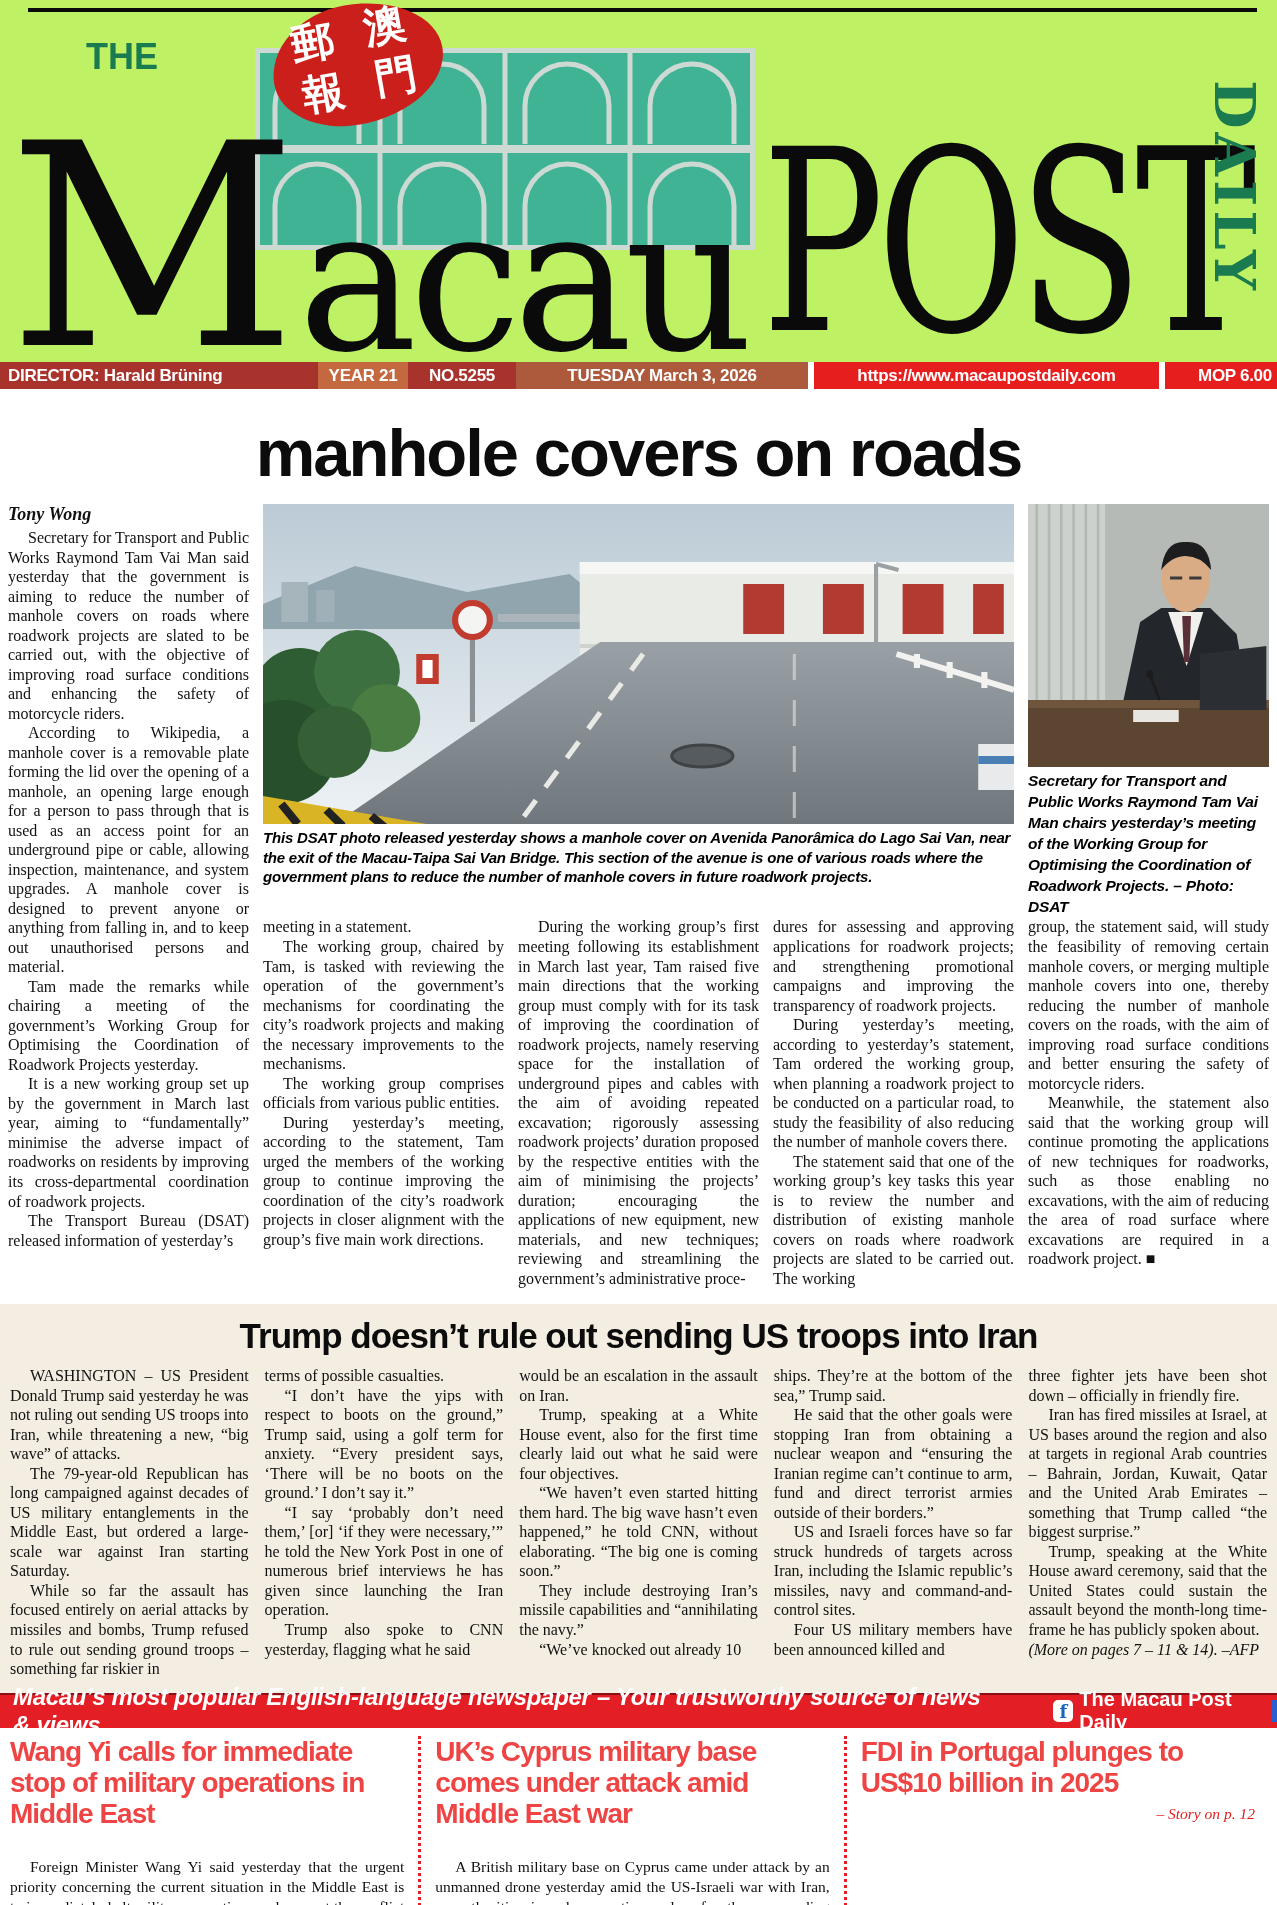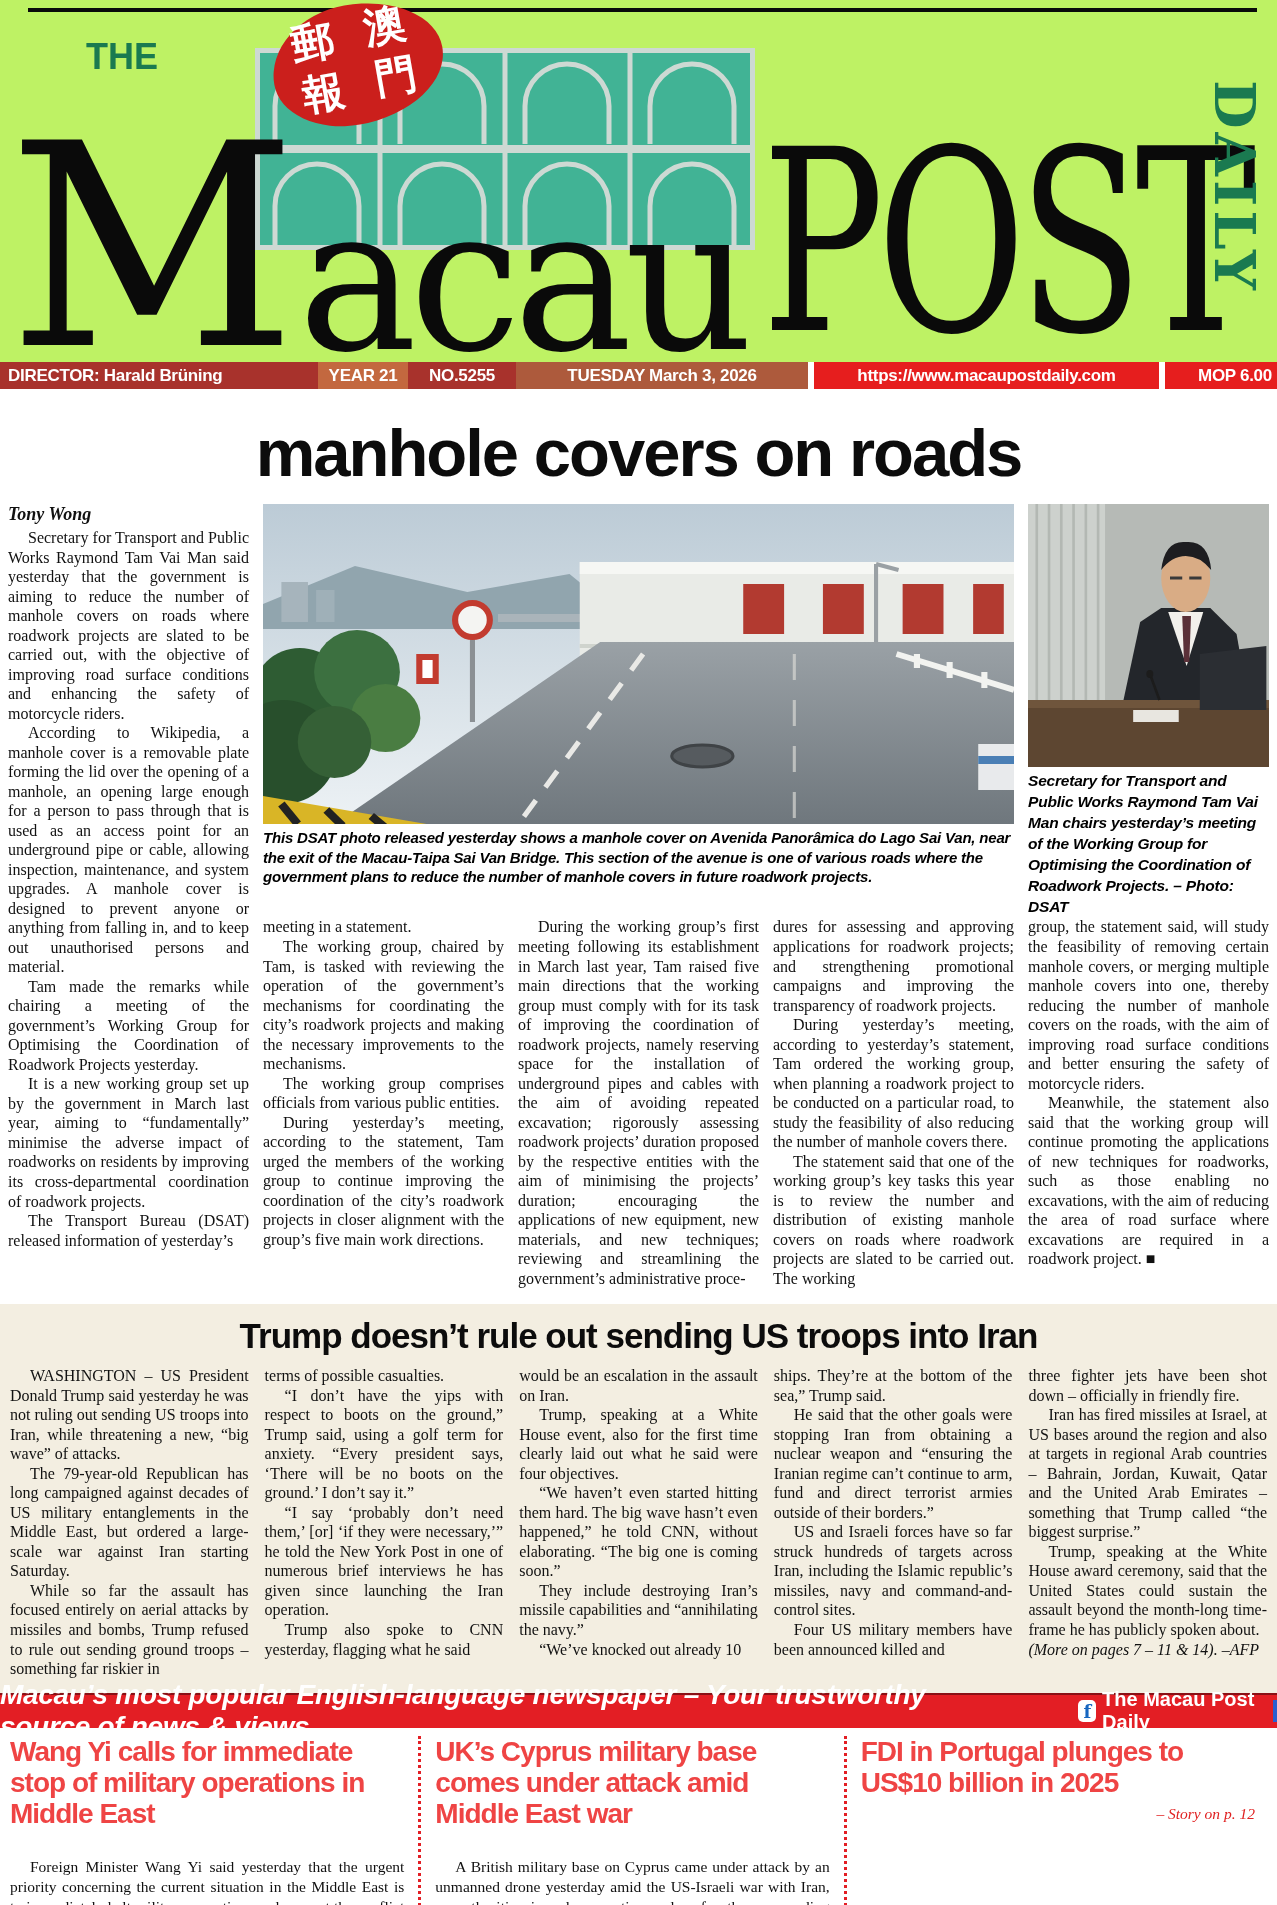--- a/index.html
+++ b/index.html
@@ -66,21 +66,21 @@
   .sidecaption { font-size:15.5px; line-height:1.35; }
   
   .trump { background:#f3eee1; padding:10px 10px 14px; margin-top:4px; }
   .trump-headline { text-align:center; font-family:"Liberation Sans",sans-serif;
      font-weight:bold; font-size:35px; letter-spacing:-1px; padding:2px 0 10px; color:#0c0c0c; }
   .trump-cols { display:grid; grid-template-columns:repeat(5,1fr); column-gap:16px; }
   
   .banner { background:#e31e24; border-top:2px solid #8a1016; height:35px; display:flex;
      align-items:center; justify-content:center; gap:70px; color:#fff; }
   .banner-text { font-family:"Liberation Sans",sans-serif; font-weight:bold; font-style:italic;
-     font-size:28px; letter-spacing:-0.3px; }
+     font-size:24px; letter-spacing:-0.3px;padding-left:13px; }
   .fb-badge { display:flex; align-items:center; gap:6px; font-family:"Liberation Sans",sans-serif;
      font-weight:bold; font-size:20px; color:#fff; cursor:pointer; }
   .fb-icon { width:22px; height:22px; border-radius:5px; background:#fff; color:#1666c0;
      display:flex; align-items:center; justify-content:center;
      font-family:"DejaVu Serif",serif; font-weight:bold; font-size:18px; }
   .fb-cursor { width:5px; height:22px; background:#2b5fd0; display:inline-block; }
   
   .teasers { display:flex; padding:8px 8px 10px; }
   .teaser { flex:1; padding:0 14px; }
   .teaser:first-child { padding-left:2px; }

